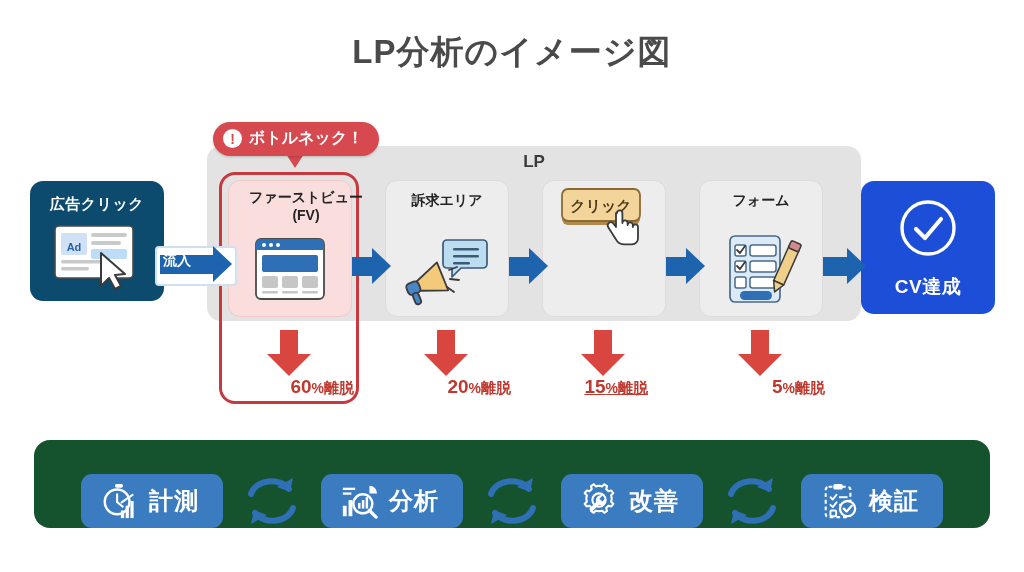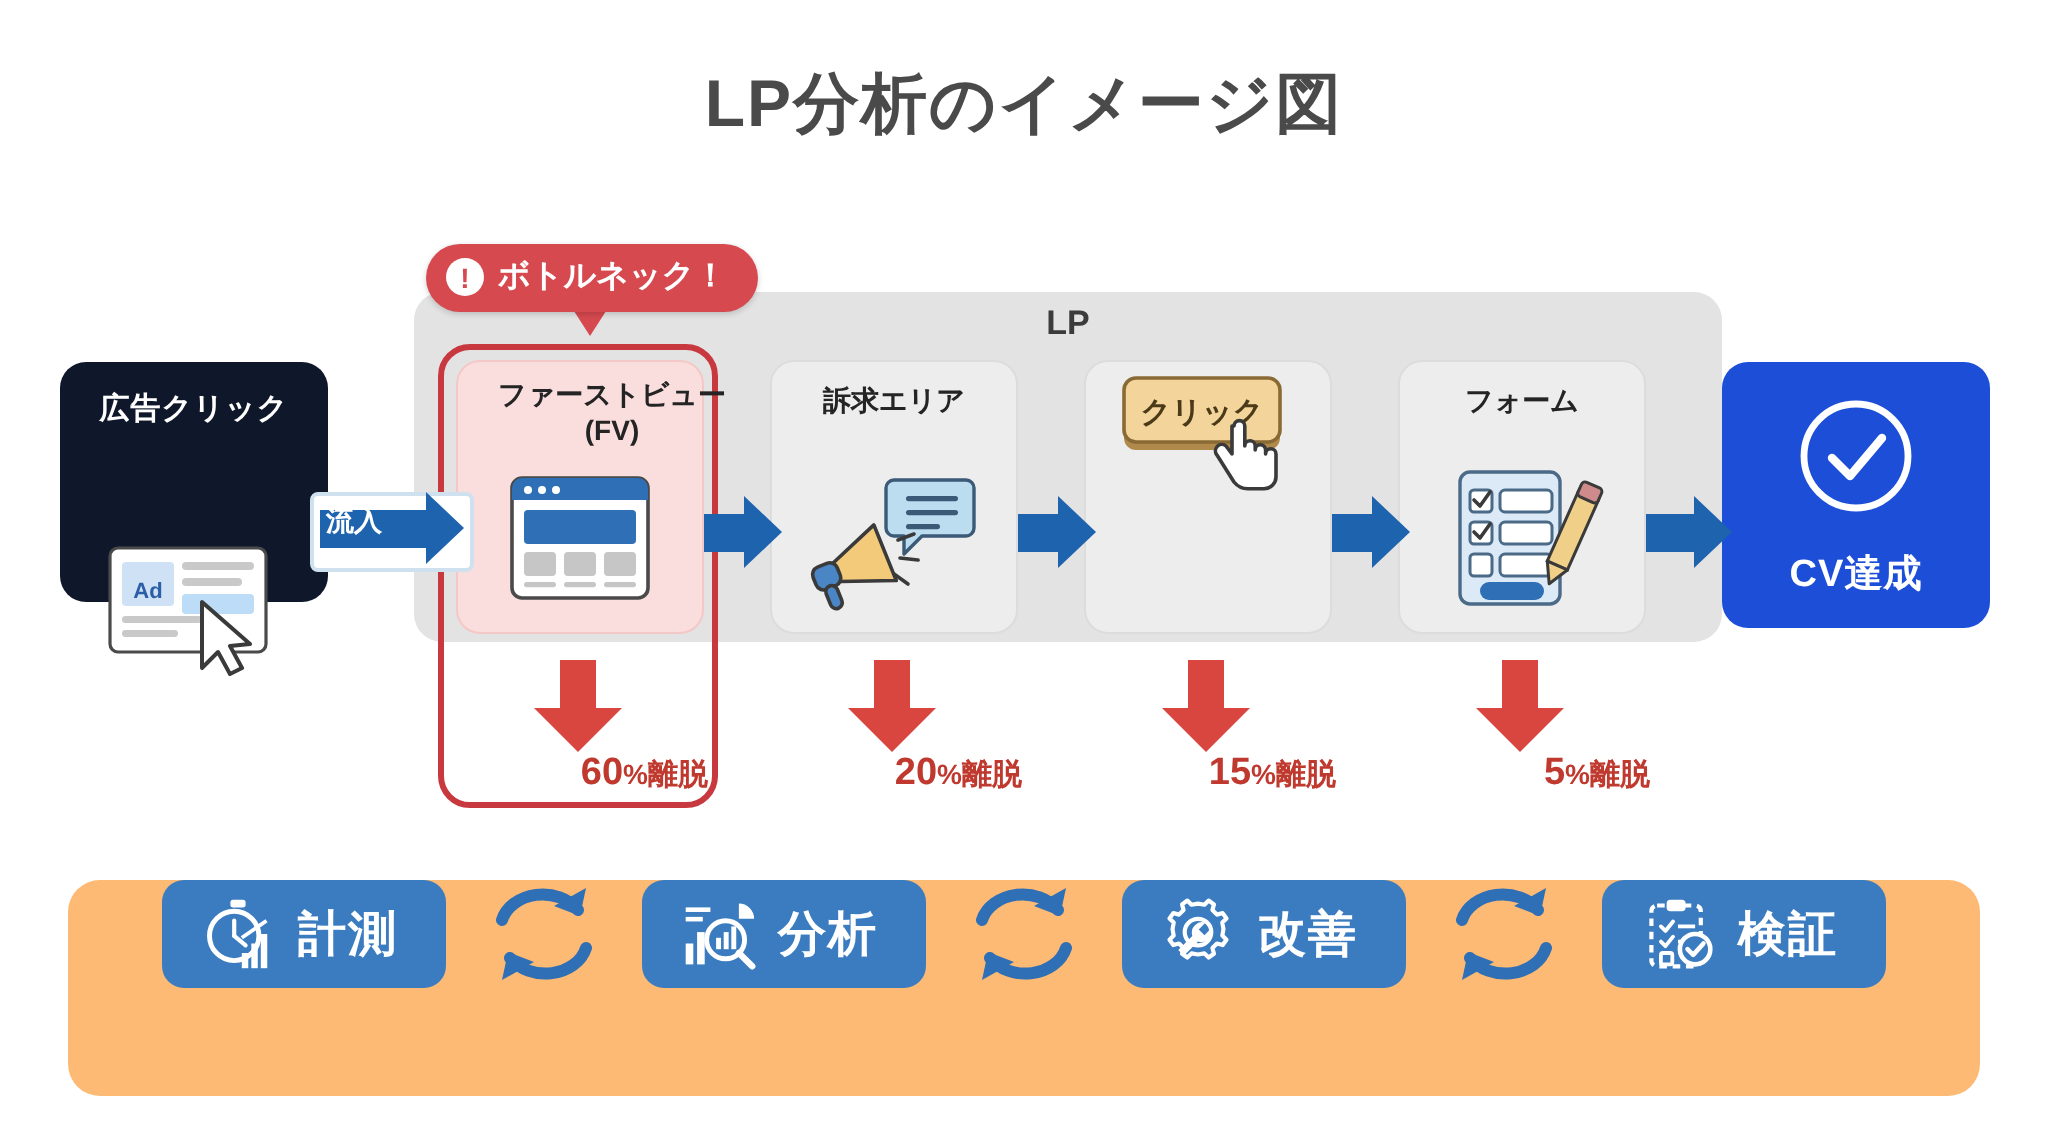--- a/index.html
+++ b/index.html
@@ -79,21 +79,21 @@
     border-left:9px solid transparent;border-right:9px solid transparent;
     border-top:14px solid #d6494f;z-index:6;
   }
 
   
   .endbox{
     position:absolute;border-radius:13px;color:#ffffff;
     display:flex;flex-direction:column;align-items:center;
   }
   #ad-click-box{
-    left:30px;top:181px;width:134px;height:120px;background:#0f172a;gap:48px;
+    left:30px;top:181px;width:134px;height:120px;background:#0c4a6e;
   }
   #ad-click-box .endbox-label{
     margin-top:14px;font-size:15px;font-weight:bold;letter-spacing:.5px;
   }
   #cv-box{
     left:861px;top:181px;width:134px;height:133px;background:#1d4ed8;
   }
   #cv-box .endbox-label{
     position:absolute;bottom:14px;font-size:19px;font-weight:bold;letter-spacing:.5px;
   }
@@ -129,23 +129,23 @@
   }
   .drop-label{
     position:absolute;width:130px;text-align:right;
     font-size:19px;font-weight:bold;color:#c0392f;
   }
   .drop-label .unit{font-size:14px;}
   .drop-label .word{font-size:15px;}
 
   
   .pdca-bar{
-    position:absolute;left:34px;top:440px;width:956px;height:108px;
-    background:#fdba74;border-radius:16px;
-    display:flex;align-items:flex-start;justify-content:center;gap:18px;
+    position:absolute;left:34px;top:440px;width:956px;height:88px;
+    background:#14532d;border-radius:16px;
+    display:flex;align-items:flex-end;justify-content:center;gap:18px;
   }
   .pdca-pill{
     background:#3b7cc0;border-radius:11px;height:54px;
     display:flex;align-items:center;gap:11px;padding:0 24px 0 19px;
     color:#ffffff;
   }
   .pdca-label{font-size:24px;font-weight:bold;letter-spacing:1px;}
   .cycle-icon{width:62px;height:54px;flex:0 0 auto;}
 
   
@@ -302,21 +302,21 @@
       <div class="dhead"></div>
   </div>
   <div class="drop-label" style="left:381px;top:376px;">
     <span>20</span><span class="unit">%</span><span class="word">離脱</span>
   </div>
 
   <div class="drop-arrow" style="left:581px;top:330px;">
     <div class="dshaft"></div>
       <div class="dhead"></div>
   </div>
-  <div class="drop-label" style="left:538px;top:376px;">
+  <div class="drop-label" style="left:518px;top:376px;text-decoration:underline;">
     <span>15</span><span class="unit">%</span><span class="word">離脱</span>
   </div>
 
   <div class="drop-arrow" style="left:738px;top:330px;">
     <div class="dshaft"></div>
       <div class="dhead"></div>
   </div>
   <div class="drop-label" style="left:695px;top:376px;">
     <span>5</span><span class="unit">%</span><span class="word">離脱</span>
   </div>

